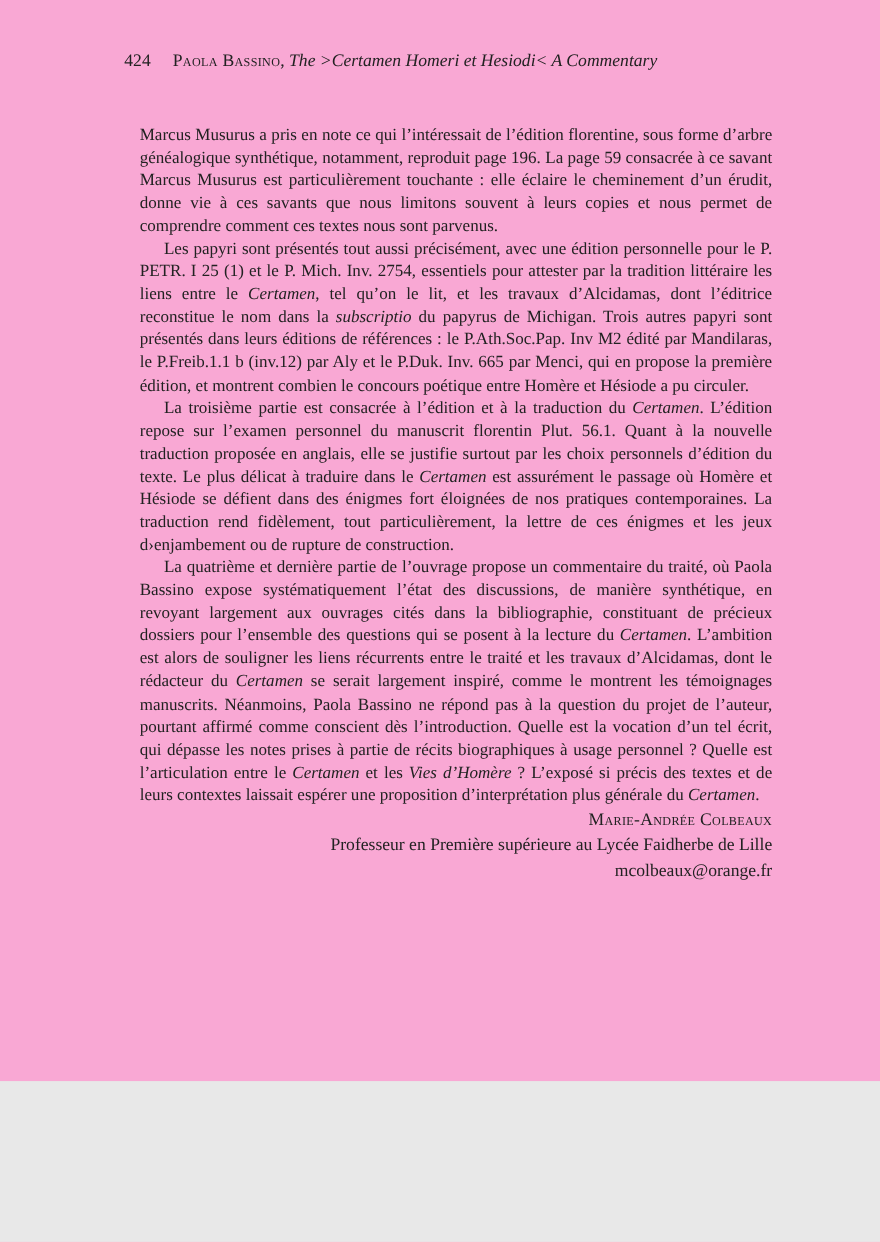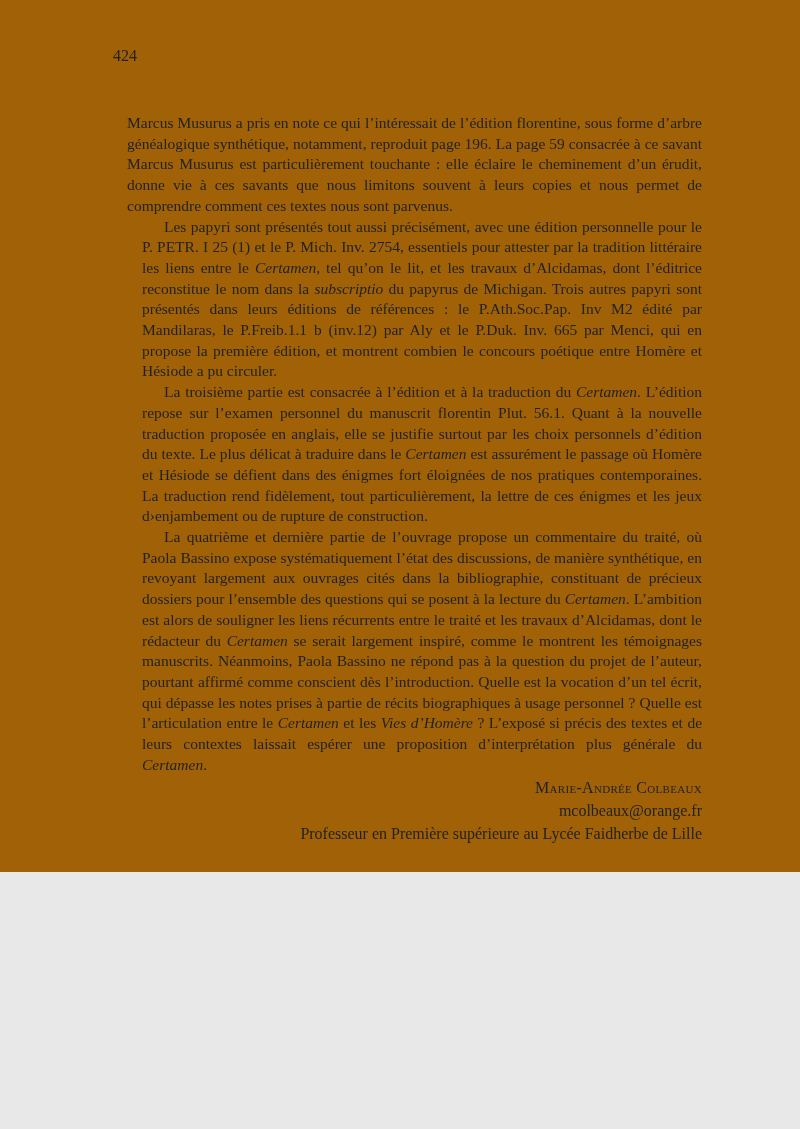--- a/index.html
+++ b/index.html
@@ -1,21 +1,21 @@
 <!DOCTYPE html>
 <html><head>
 <meta charset="utf-8">
 <style>
   html, body { margin: 0; padding: 0; background: #e8e8e8; }
   .page {
     position: relative;
     width: 800px;
-    height: 872px;
+    height: 983px;
     margin: 0 auto;
-    background: #a16207;
+    background: #f9a8d4;
     color: #222222;
     font-family: "Liberation Serif", "DejaVu Serif", serif;
     overflow: hidden;
   }
   .running-head {
     position: absolute;
     top: 46px;
     left: 113px;
     right: 112px;
     font-size: 16px;
@@ -29,21 +29,21 @@
   .body-text {
     position: absolute;
     top: 113px;
     left: 127px;
     width: 575px;
     font-size: 15.5px;
     line-height: 20.7px;
     text-align: justify;
   }
   .body-text p { margin: 0; }
-  .body-text p.indented { text-indent: 22px; margin-left: 15px; }
+  .body-text p.indented { text-indent: 22px; }
   .signature {
     text-align: right;
     font-size: 16px;
     line-height: 23px;
   }
   .sig-name { font-variant: small-caps; letter-spacing: 0.3px; }
   .page-footer {
     position: absolute;
     top: 1061px;
     left: 113px;
@@ -54,32 +54,33 @@
     line-height: 19px;
   }
 </style>
 </head>
 <body>
 
 <div class="page">
 
   <div class="running-head">
     <span class="page-number">424</span>
+    <span class="head-title"><span style="font-variant: small-caps; letter-spacing: 0.3px;">Paola Bassino</span><span>, </span><span style="font-style: italic;">The &gt;Certamen Homeri et Hesiodi&lt; A Commentary</span></span>
   </div>
 
   <div class="body-text">
     <p><span>Marcus Musurus a pris en note ce qui l’intéressait de l’édition florentine, sous forme d’arbre généalogique synthétique, notamment, reproduit page 196. La page 59 consacrée à ce savant Marcus Musurus est particulièrement touchante : elle éclaire le cheminement d’un érudit, donne vie à ces savants que nous limitons souvent à leurs copies et nous permet de comprendre comment ces textes nous sont parvenus.</span></p>
     <p class="indented"><span>Les papyri sont présentés tout aussi précisément, avec une édition personnelle pour le P. PETR. I 25 (1) et le P. Mich. Inv. 2754, essentiels pour attester par la tradition littéraire les liens entre le </span><span style="font-style: italic;">Certamen</span><span>, tel qu’on le lit, et les travaux d’Alcidamas, dont l’éditrice reconstitue le nom dans la </span><span style="font-style: italic;">subscriptio</span><span> du papyrus de Michigan. Trois autres papyri sont présentés dans leurs éditions de références : le P.Ath.Soc.Pap. Inv M2 édité par Mandilaras, le P.Freib.1.1 b (inv.12) par Aly et le P.Duk. Inv. 665 par Menci, qui en propose la première édition, et montrent combien le concours poétique entre Homère et Hésiode a pu circuler.</span></p>
     <p class="indented"><span>La troisième partie est consacrée à l’édition et à la traduction du </span><span style="font-style: italic;">Certamen</span><span>. L’édition repose sur l’examen personnel du manuscrit florentin Plut. 56.1. Quant à la nouvelle traduction proposée en anglais, elle se justifie surtout par les choix personnels d’édition du texte. Le plus délicat à traduire dans le </span><span style="font-style: italic;">Certamen</span><span> est assurément le passage où Homère et Hésiode se défient dans des énigmes fort éloignées de nos pratiques contemporaines. La traduction rend fidèlement, tout particulièrement, la lettre de ces énigmes et les jeux d›enjambement ou de rupture de construction.</span></p>
     <p class="indented"><span>La quatrième et dernière partie de l’ouvrage propose un commentaire du traité, où Paola Bassino expose systématiquement l’état des discussions, de manière synthétique, en revoyant largement aux ouvrages cités dans la bibliographie, constituant de précieux dossiers pour l’ensemble des questions qui se posent à la lecture du </span><span style="font-style: italic;">Certamen</span><span>. L’ambition est alors de souligner les liens récurrents entre le traité et les travaux d’Alcidamas, dont le rédacteur du </span><span style="font-style: italic;">Certamen</span><span> se serait largement inspiré, comme le montrent les témoignages manuscrits. Néanmoins, Paola Bassino ne répond pas à la question du projet de l’auteur, pourtant affirmé comme conscient dès l’introduction. Quelle est la vocation d’un tel écrit, qui dépasse les notes prises à partie de récits biographiques à usage personnel ? Quelle est l’articulation entre le </span><span style="font-style: italic;">Certamen</span><span> et les </span><span style="font-style: italic;">Vies d’Homère</span><span> ? L’exposé si précis des textes et de leurs contextes laissait espérer une proposition d’interprétation plus générale du </span><span style="font-style: italic;">Certamen</span><span>.</span></p>
 
     <div class="signature">
       <div class="sig-name">Marie-Andrée Colbeaux</div>
+      <div>Professeur en Première supérieure au Lycée Faidherbe de Lille</div>
       <div>mcolbeaux@orange.fr</div>
-      <div>Professeur en Première supérieure au Lycée Faidherbe de Lille</div>
     </div>
   </div>
 
   <div class="page-footer">
     <span><span style="font-style: italic;">ExClass</span><span> 23, 2019, 423-424</span></span>
     <span>http://dx.doi.org/18.02707/ec.v23i0.3755</span>
   </div>
 
 </div>
 

